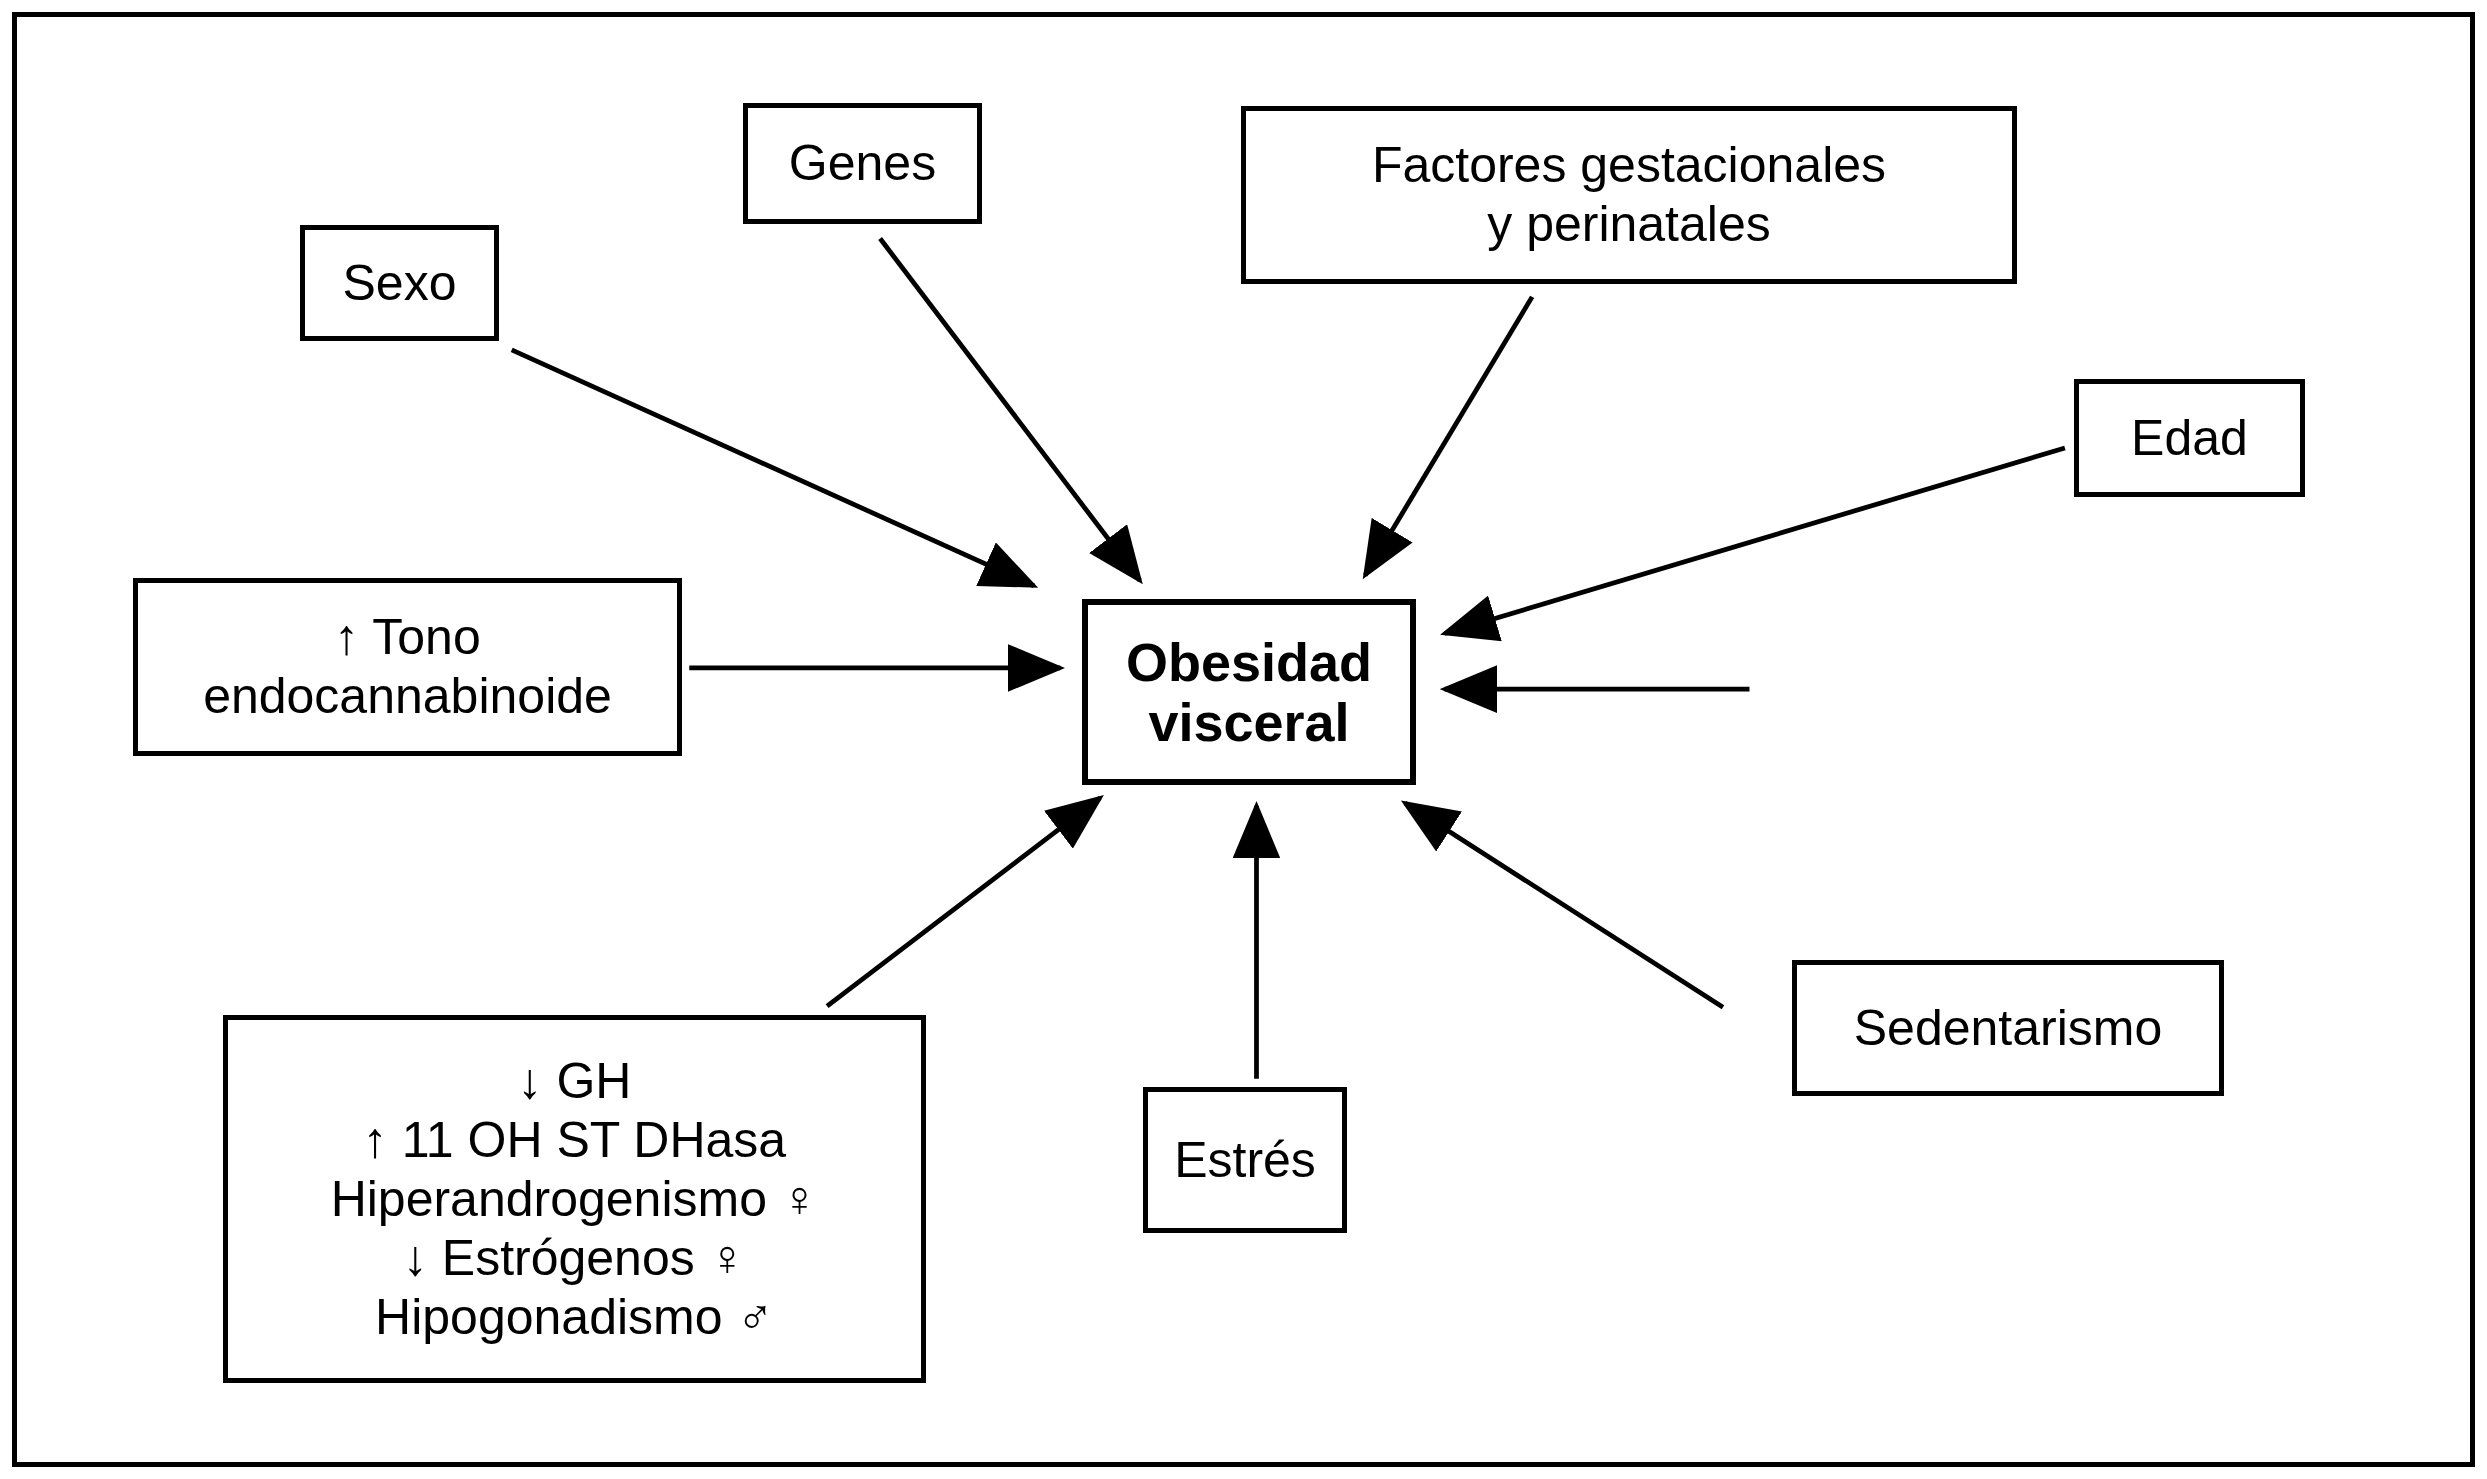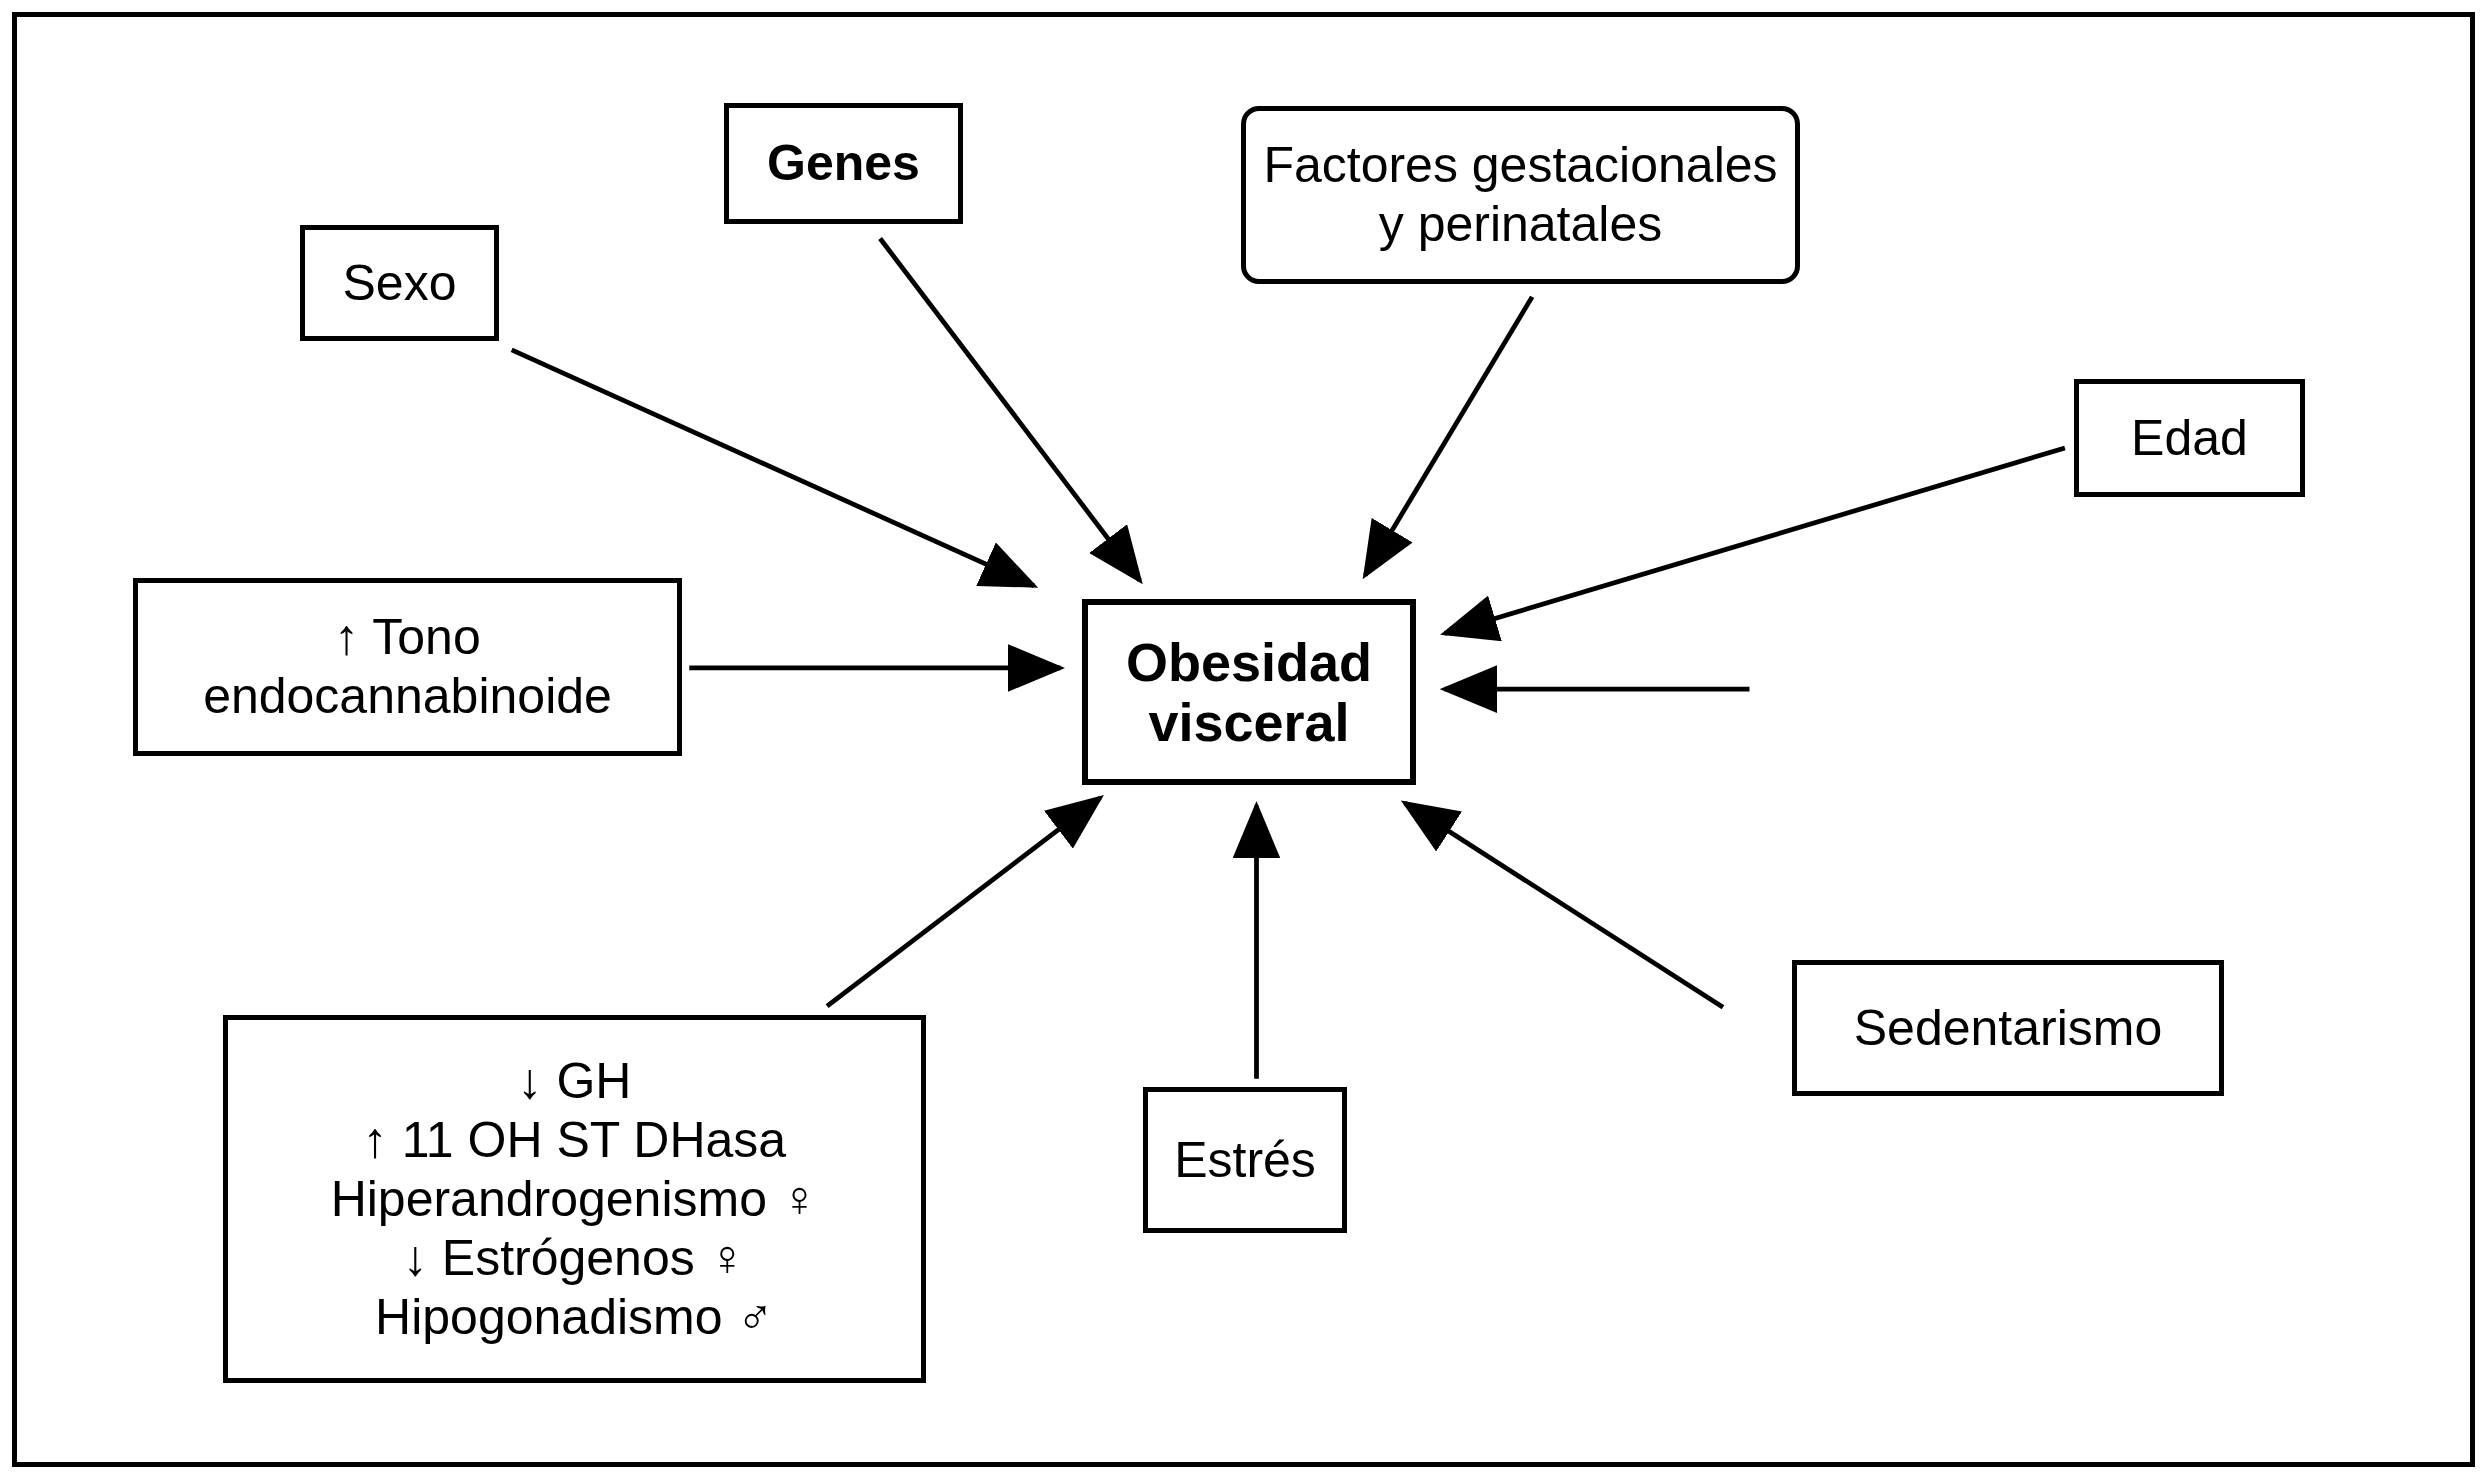--- a/index.html
+++ b/index.html
@@ -50,22 +50,22 @@
     left: 0; top: 0;
     width: 2487px;
     height: 1479px;
   }
   svg.arrows line {
     stroke: #000000;
     stroke-width: 9;
   }
   
   #node-sexo          { left: 300px;  top: 225px;  width: 199px;  height: 116px; }
-  #node-genes         { left: 724px; top: 103px;  width: 239px;  height: 121px; font-weight: bold; }
-  #node-gestacionales { left: 1241px; top: 106px;  width: 559px; height: 178px; border-radius: 18px; }
+  #node-genes         { left: 743px; top: 103px;  width: 239px;  height: 121px; }
+  #node-gestacionales { left: 1241px; top: 106px;  width: 776px; height: 178px; }
   #node-edad          { left: 2074px; top: 379px;  width: 231px;  height: 118px; }
   #node-tono          { left: 133px;  top: 578px; width: 549px; height: 178px; }
   #node-center        { left: 1082px; top: 599px; width: 334px;  height: 186px; }
   #node-nutricionales { left: 1758px; top: 618px; width: 663px; height: 142px; }
   #node-hormonal      { left: 223px;  top: 1015px; width: 703px; height: 368px; }
   #node-estres        { left: 1143px; top: 1087px; width: 204px;  height: 146px; align-items: center; }
   #node-sedentarismo  { left: 1792px; top: 960px; width: 432px;  height: 136px; }
 </style>
 </head>
 <body>

